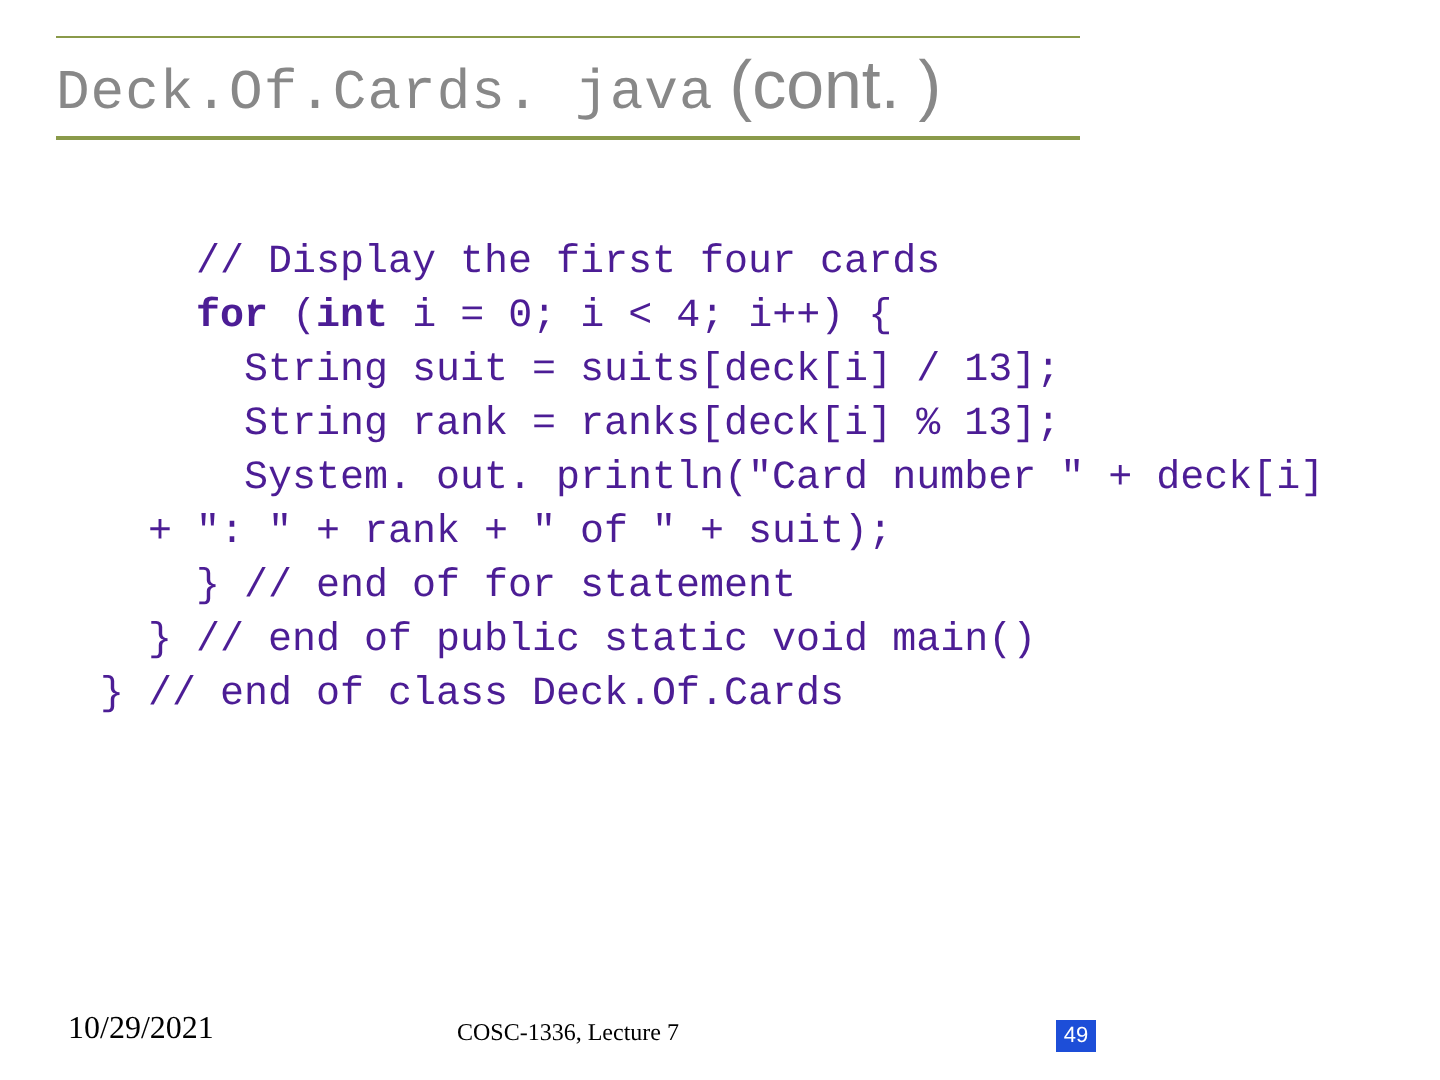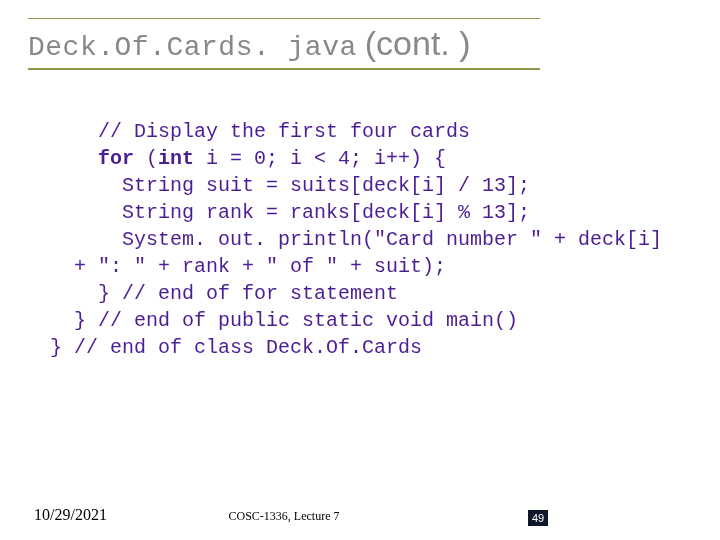--- a/index.html
+++ b/index.html
@@ -69,21 +69,21 @@
     font-family: "Times New Roman", Times, serif;
     font-size: 12px;
     color: #000;
   }
   .footer-num {
     position: absolute;
     bottom: 14px;
     right: 20px;
     width: 20px;
     height: 16px;
-    background: #0f172a;
+    background: #1d4ed8;
     color: #fff;
     font-family: Arial, sans-serif;
     font-size: 11px;
     text-align: center;
     line-height: 16px;
   }
 </style>
 </head>
 <body>
 

